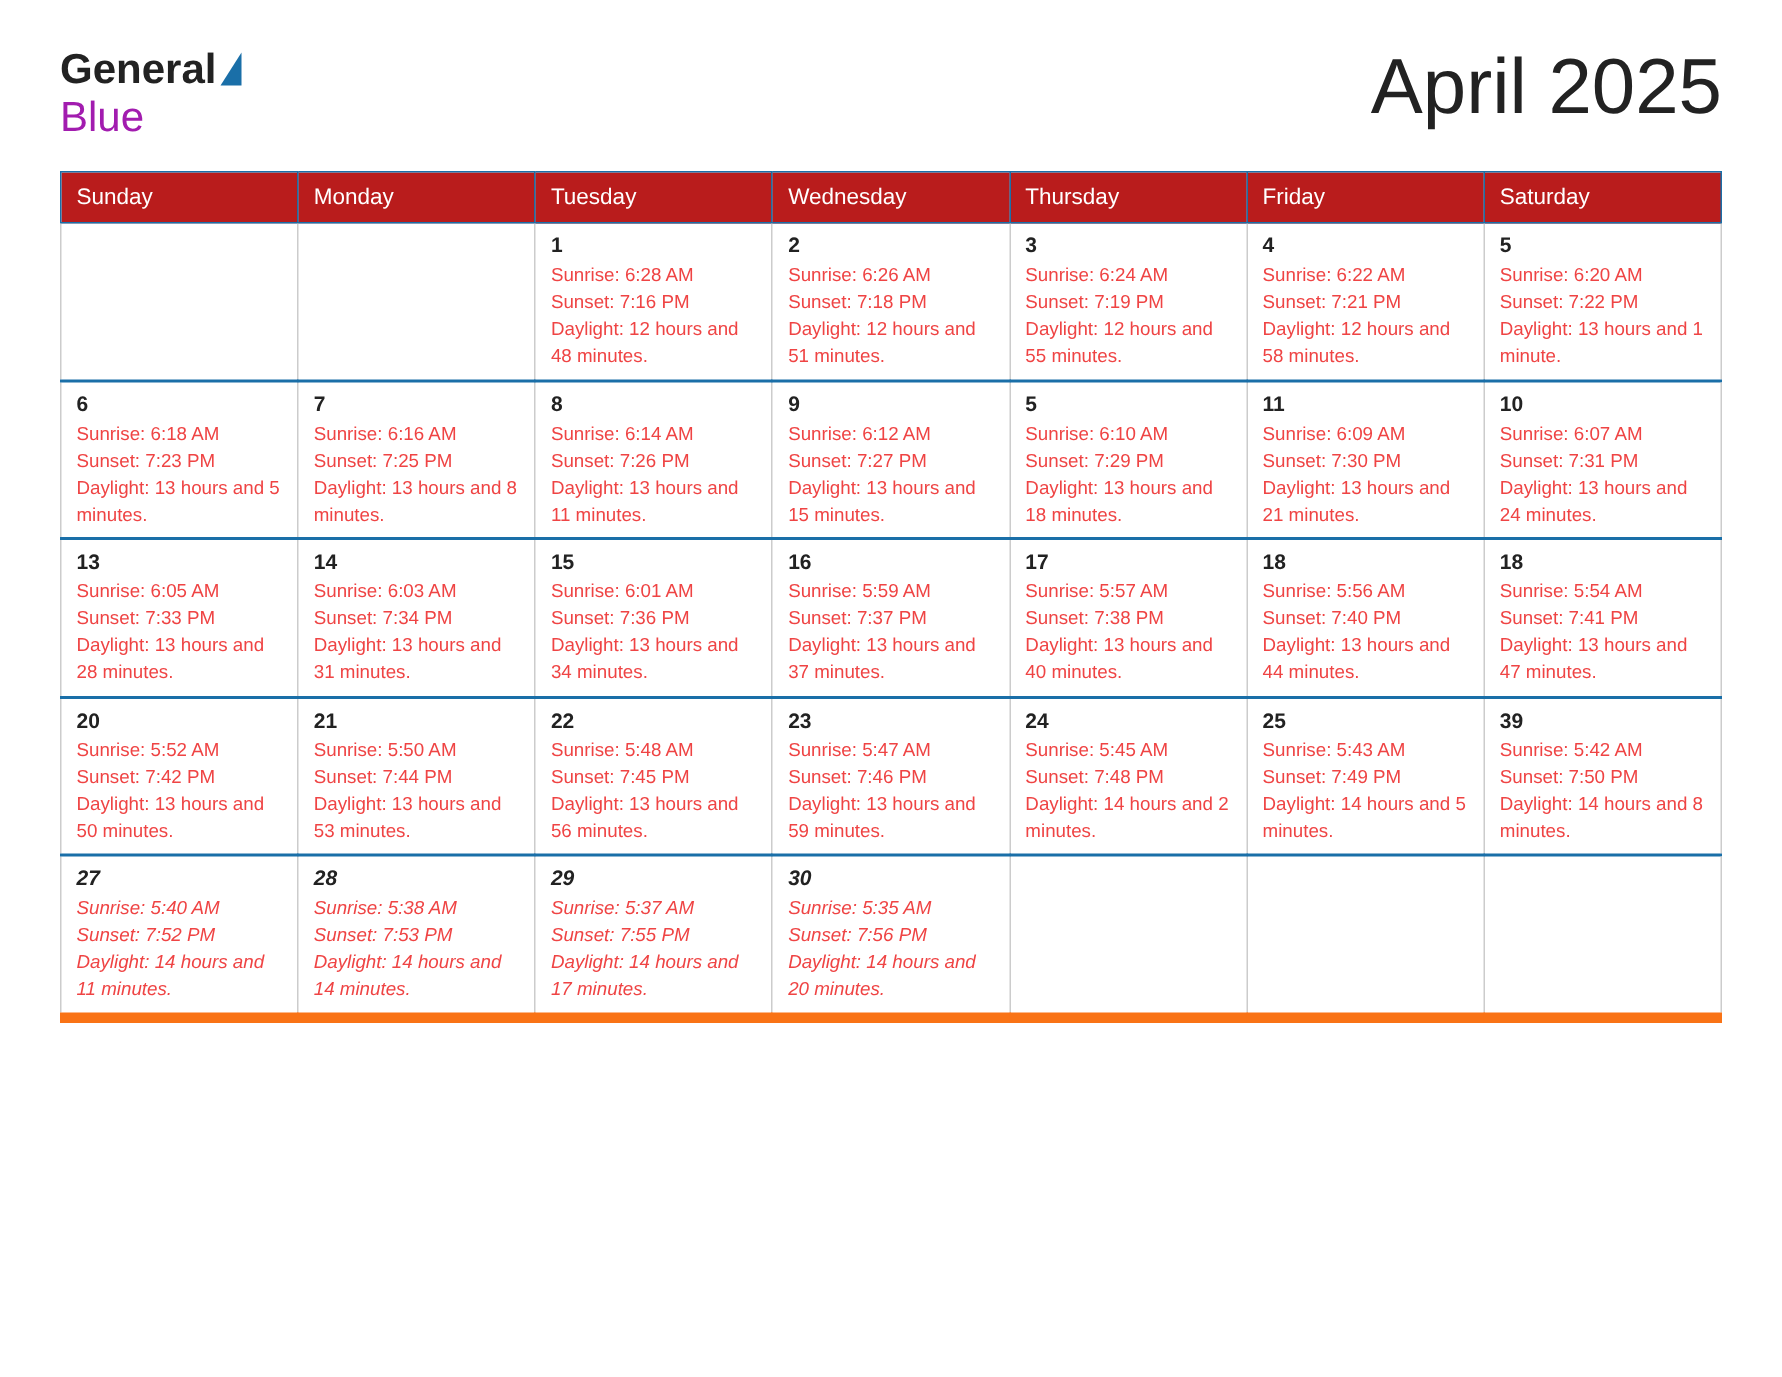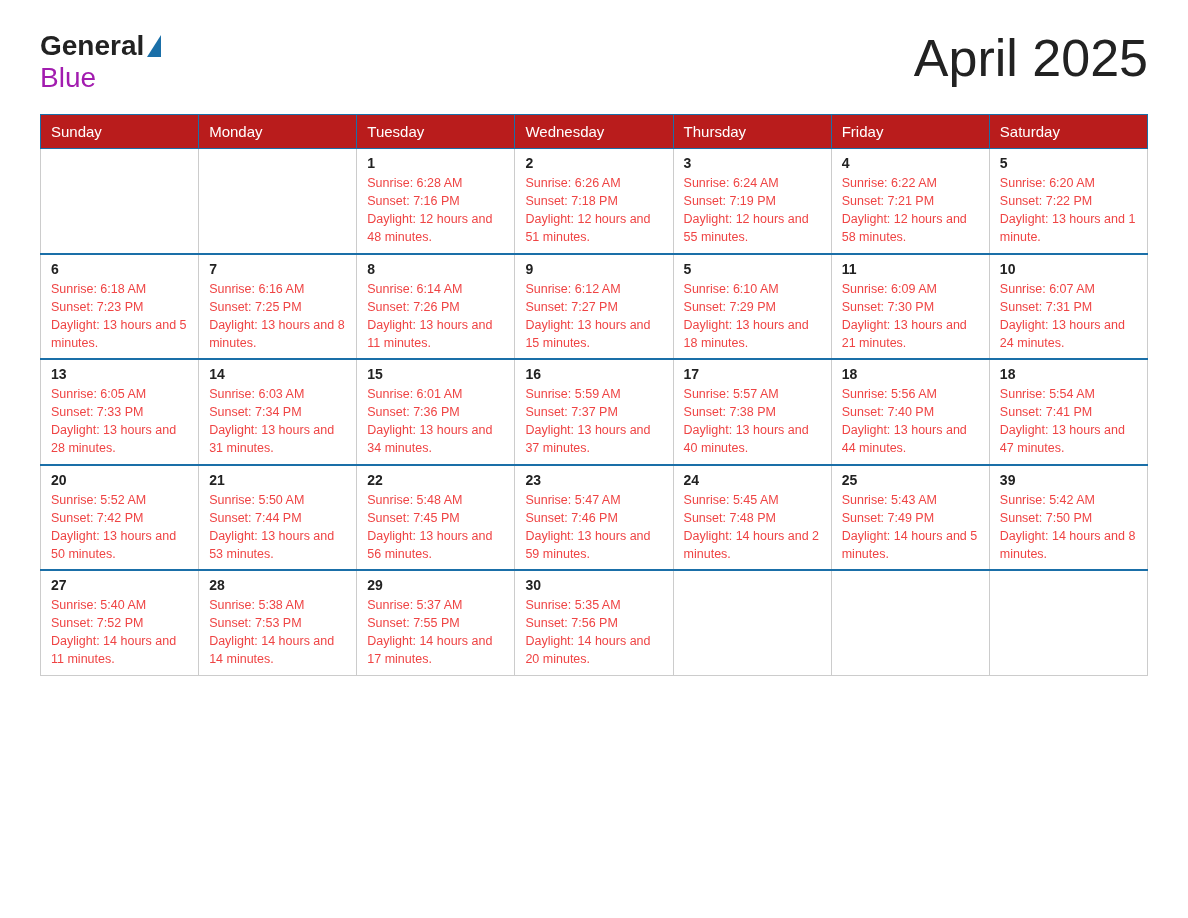--- a/index.html
+++ b/index.html
@@ -89,21 +89,22 @@
       color: #ef4444;
       line-height: 1.45;
     }
     .empty-cell {
       background: #fff;
     }
     tbody tr {
       border-bottom: 2px solid #1a6fa8;
     }
     tbody tr:last-child {
-      border-bottom: 1px solid #f97316;
+      border-bottom: 7px solid #f97316;
+      font-style: italic;
     }
   </style>
 </head>
 <body>
 
 <div class="header">
   <div class="logo">
     <div class="logo-text">
       <span>General</span>
       <span class="logo-triangle"></span>

